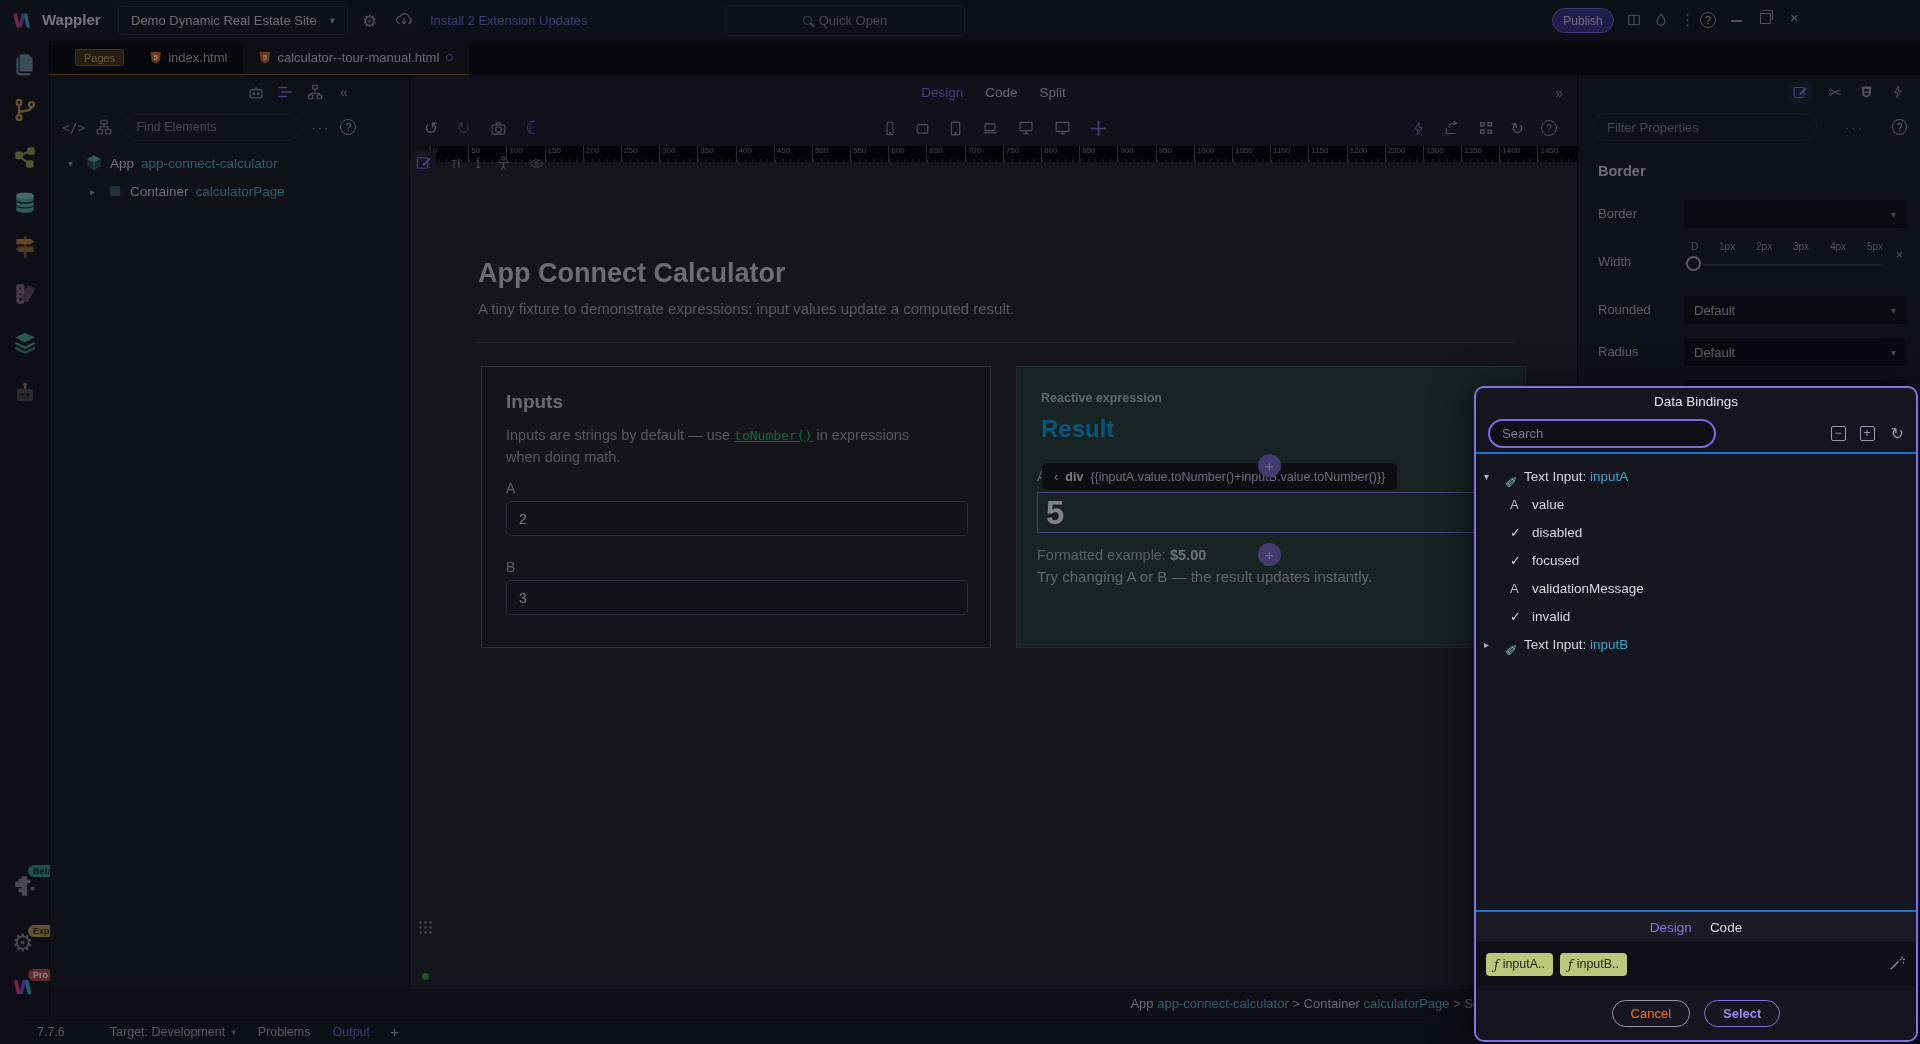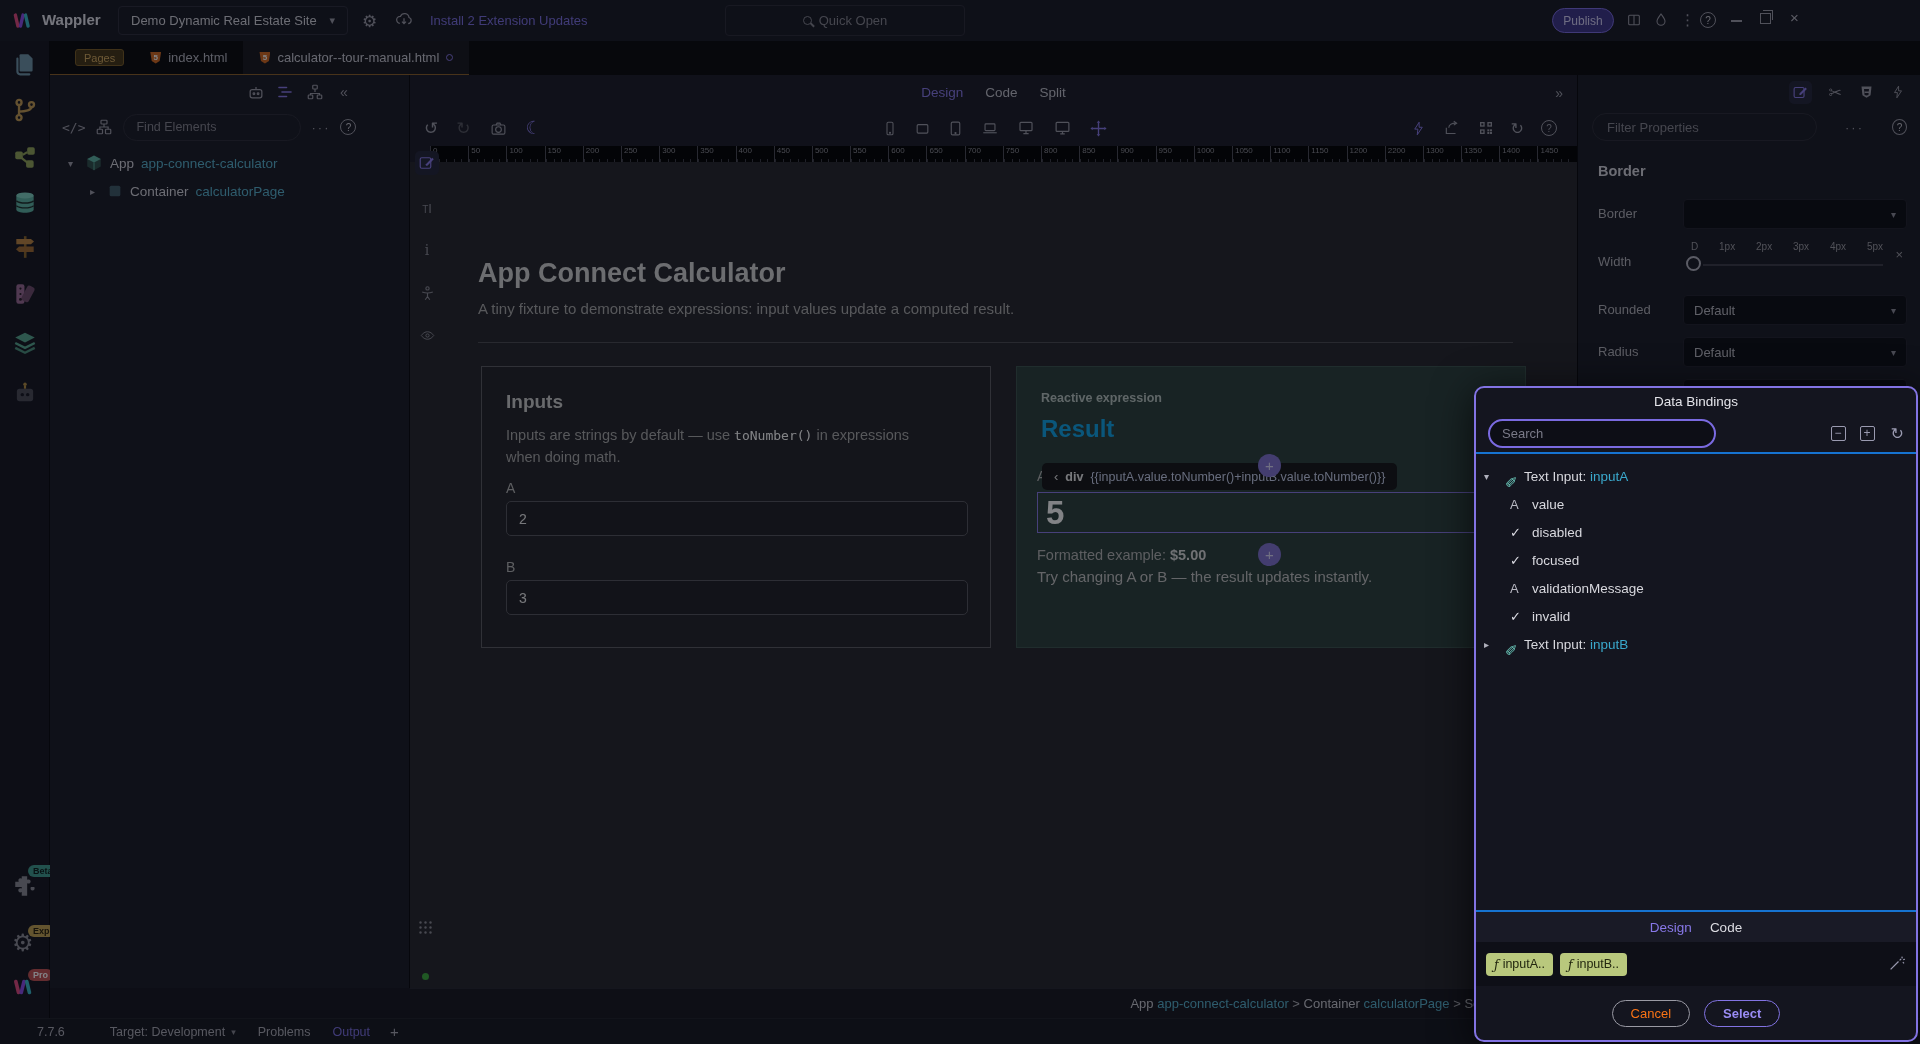--- a/index.html
+++ b/index.html
@@ -67,36 +67,36 @@
   #d-toolbar { position:absolute; left:0; top:35px; width:1167px; height:36px; display:flex; align-items:center; }
   .dt-left { display:flex; align-items:center; gap:18px; padding-left:14px; color:#9a9aa6; font-size:17px; }
   .dt-dim { color:#55555f; }
   .devices { position:absolute; left:472px; display:flex; align-items:center; gap:16px; color:#9a9aa6; }
   .dt-right { position:absolute; right:20px; display:flex; align-items:center; gap:17px; color:#9a9aa6; }
   #ruler { position:absolute; left:20px; top:71px; width:1147px; height:16px; background:#000000; display:flex; overflow:hidden; }
   .ruler-cell { width:38.2px; flex:none; border-left:1px solid #4a4a55; color:#8a8a92; font-size:8px; padding-left:2px; position:relative; }
   .ruler-cell::after { content:""; position:absolute; bottom:0; left:0; right:0; height:3px;
     background-image:repeating-linear-gradient(90deg,#3a3a44 0 1px,transparent 1px 7.6px); }
   #canvas { position:absolute; left:0; top:87px; width:1167px; height:826px; background:#24242a; }
-  #minibar { position:absolute; left:2px; top:76px; width:30px; display:flex; flex-direction:column; align-items:center; gap:26px; color:#8a8a94; }
+  #minibar { position:absolute; left:2px; top:76px; width:30px; display:flex; flex-direction:row; align-items:center; gap:15px; color:#8a8a94; }
   .mini-active { background:#232438; border-radius:5px; padding:3px; }
   .ti-ic { font-size:13px; color:#8a8a94; } .ti-ic b { font-size:10px; font-weight:normal; }
   #grid9 { position:absolute; left:8px; top:845px; }
   #live-dot { position:absolute; left:12px; top:898px; width:7px; height:7px; border-radius:50%; background:#3aa83a; }
 
   
   #page-title { position:absolute; left:68px; top:96px; font-size:27px; font-weight:bold; color:#d2d2d2; }
   #page-sub { position:absolute; left:68px; top:138px; font-size:15px; color:#a8a8a8; }
   #page-hr { position:absolute; left:68px; top:180px; width:1035px; border-top:1px solid #4a4a50; }
   .card { position:absolute; top:204px; width:510px; height:282px; border:1px solid #5a5a60; border-radius:0; padding:24px; }
   #card-inputs { left:71px; background:#222228; }
   #card-result { left:606px; background:#2a3e3a; border-color:#3a524c; }
   .card h2 { font-size:19px; color:#cccccc; margin-bottom:12px; }
   .card p { font-size:14.5px; color:#a8a8a8; line-height:1.5; width:430px; }
-  .code-pink { font-family:"DejaVu Sans Mono", monospace; font-size:13px; color:#ffffff; }
+  .code-pink { font-family:"DejaVu Sans Mono", monospace; font-size:13px; color:#22c55e;text-decoration:underline; }
   .fld-label { position:absolute; left:24px; font-size:14px; color:#b4b4b4; }
   .fld-input { position:absolute; left:24px; width:462px; height:35px; background:#1e1e24; border:1px solid #55555c; border-radius:5px; color:#e8e8e8; font-size:14px; padding:0 12px; outline:none; }
   #badge-reactive { font-size:12.5px; font-weight:bold; color:#b8c4c0; margin-bottom:10px; }
   #result-title { font-size:24px; font-weight:bold; color:#0ea5e9; }
   #sel-pill { position:absolute; left:632px; top:301px; height:27px; background:#141416; border-radius:5px; display:flex; align-items:center; gap:7px; padding:0 12px; font-size:12.5px; z-index:3; }
   #sel-pill .bk { color:#e0e0e0; font-size:13px; } #sel-pill b { color:#ececec; }
   #sel-pill .expr { color:#c8d0ec; }
   #hidden-a { position:absolute; left:627px; top:306px; color:#b4b4b4; font-size:14px; z-index:2; }
   .plus-btn { position:absolute; width:23px; height:23px; border-radius:50%; background:#8072d0; color:#ddd8f8; font-size:15px; display:flex; align-items:center; justify-content:center; z-index:4; }
   #plus-1 { left:848px; top:292px; } #plus-2 { left:848px; top:381px; }

